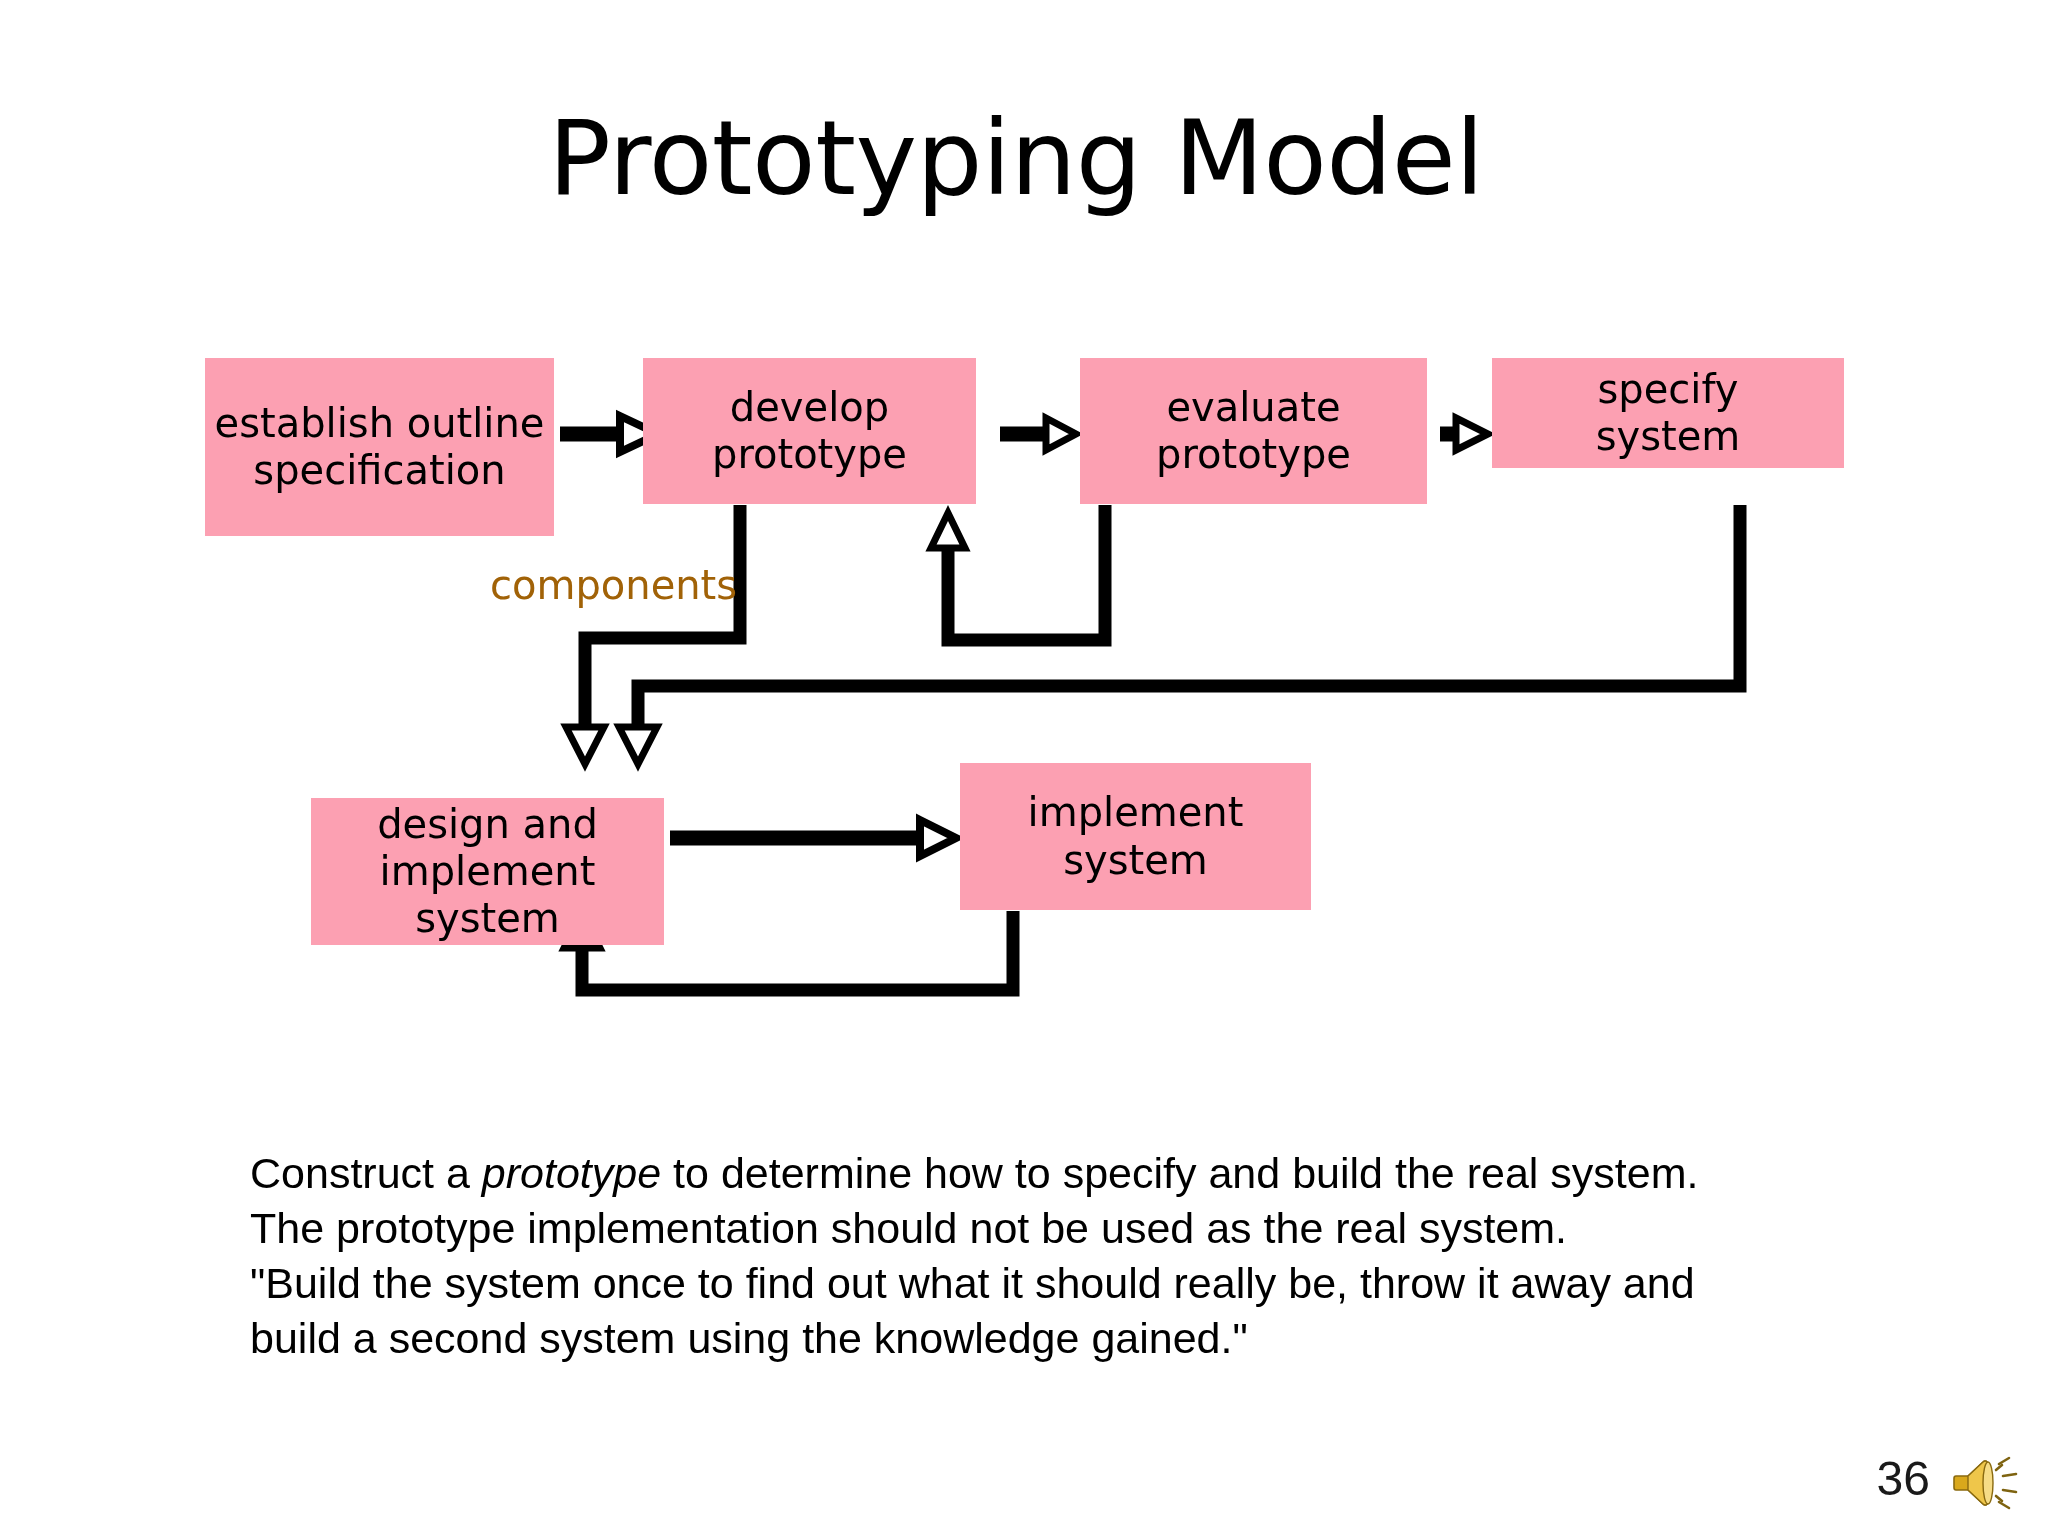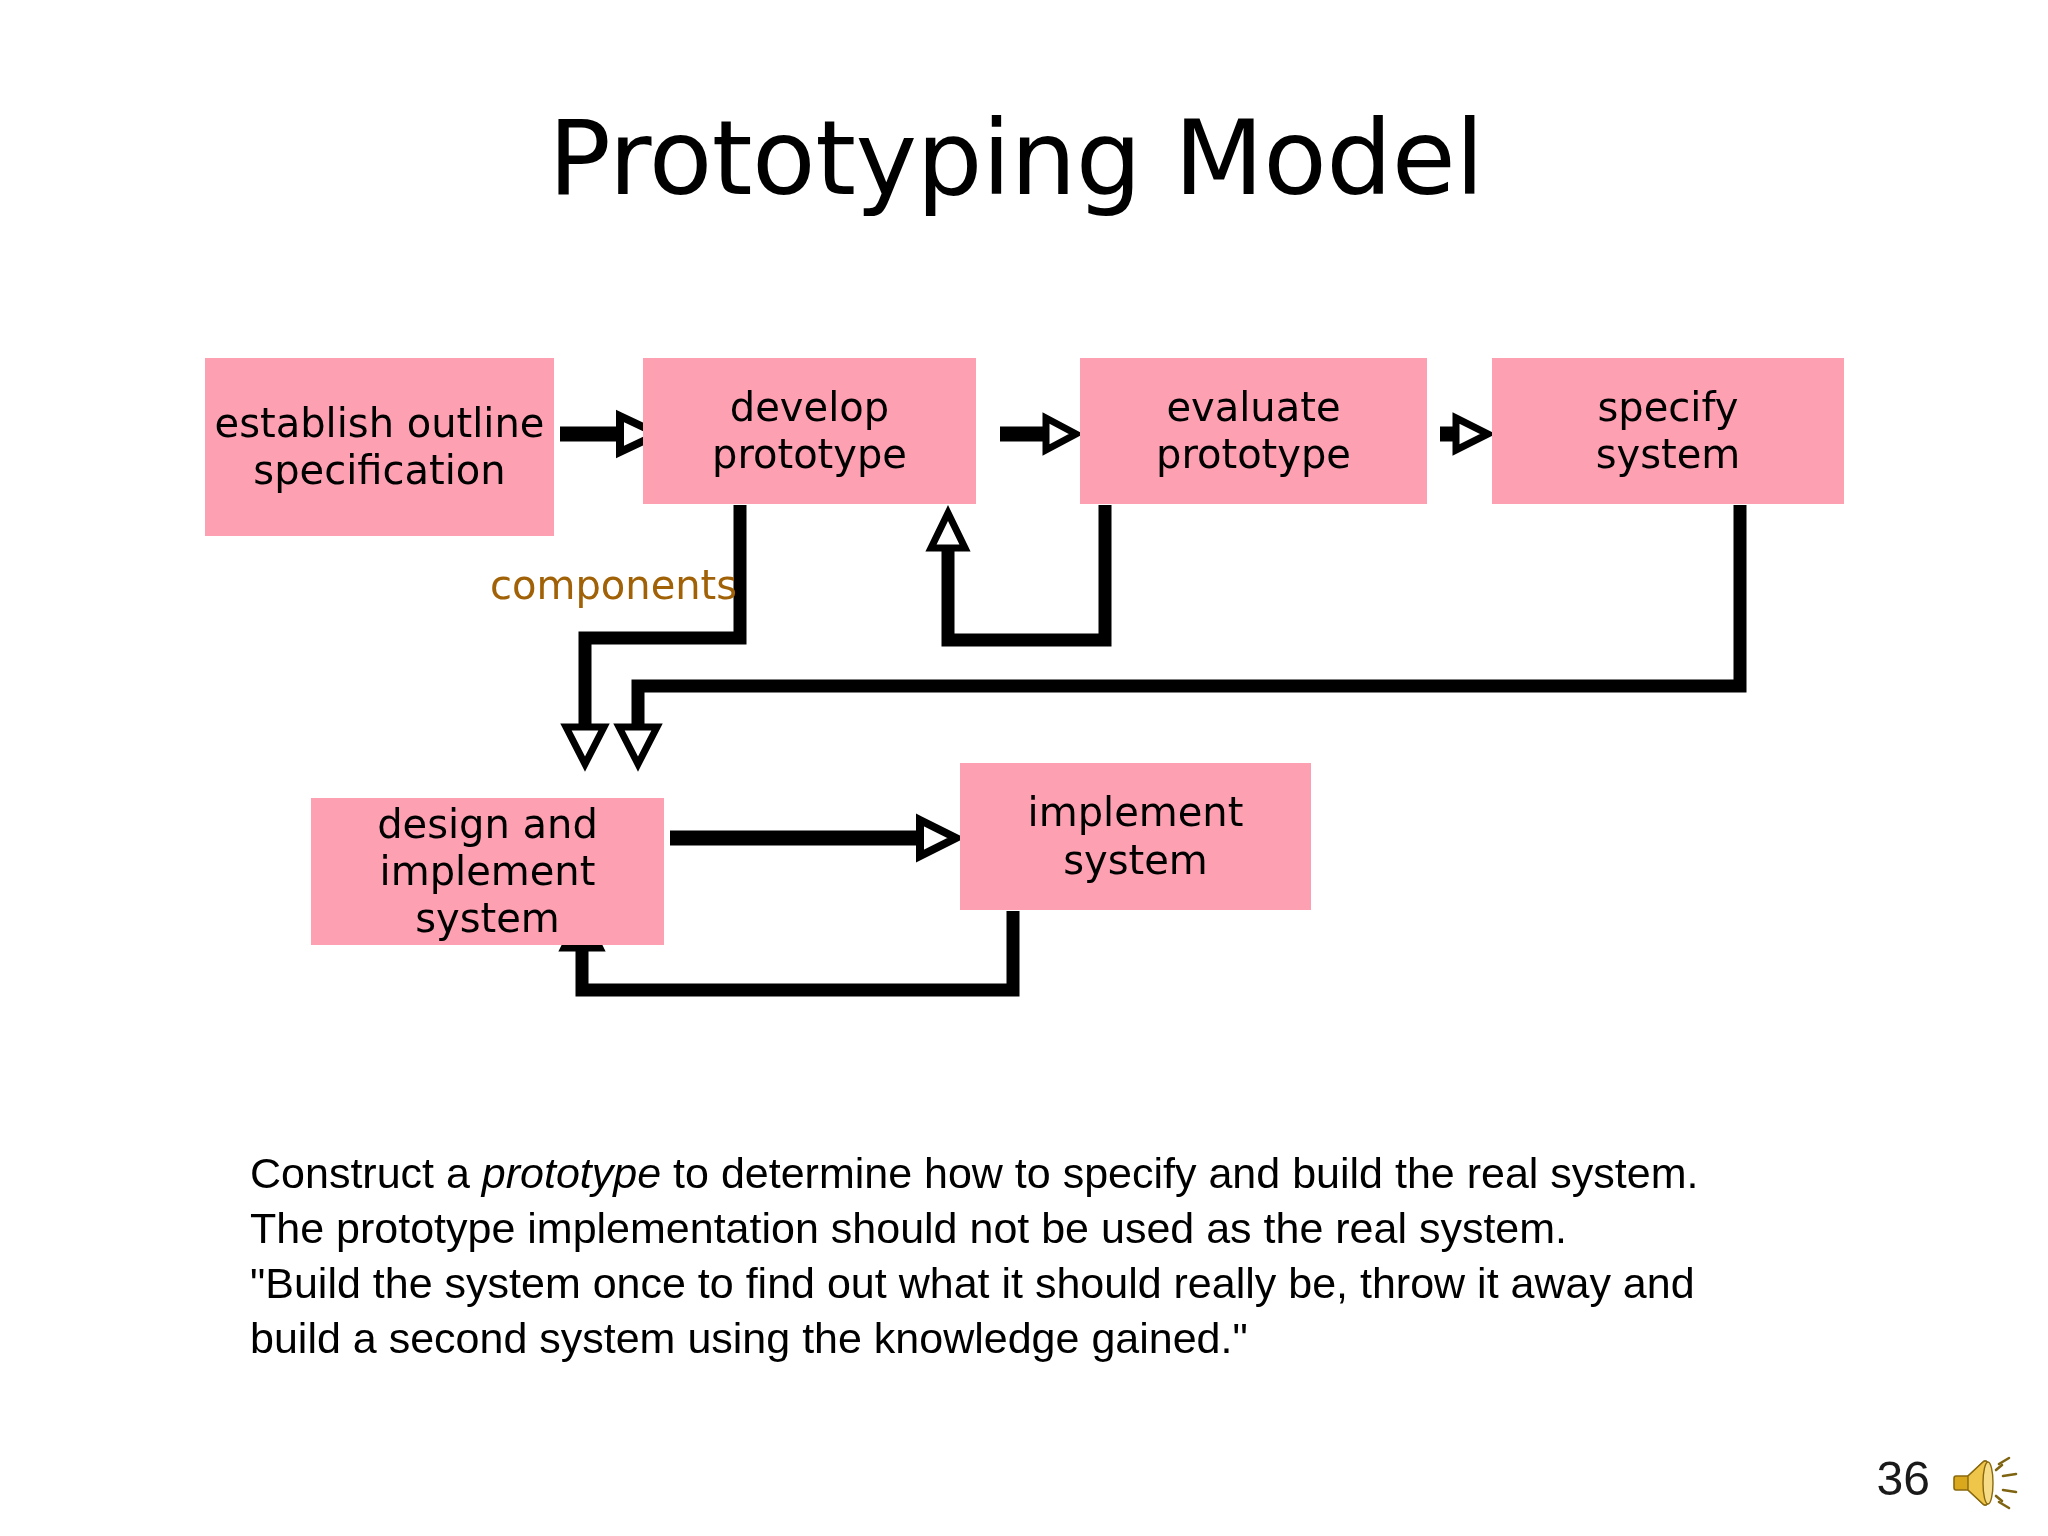--- a/index.html
+++ b/index.html
@@ -54,21 +54,21 @@
     font-size: 40px;
     line-height: 1.18;
     color: #000000;
     box-sizing: border-box;
     padding: 2px 6px;
     white-space: pre-line;
   }
   #box-establish  { left: 205px;  top: 358px; width: 349px; height: 178px; }
   #box-develop    { left: 643px;  top: 358px; width: 333px; height: 146px; }
   #box-evaluate   { left: 1080px; top: 358px; width: 347px; height: 146px; }
-  #box-specify    { left: 1492px; top: 358px; width: 352px; height: 146px; }
+  #box-specify    { left: 1492px; top: 358px; width: 352px; height: 110px; }
   #box-design     { left: 311px;  top: 798px; width: 353px; height: 147px; }
   #box-validate   { left: 960px;  top: 763px; width: 351px; height: 147px; }
 
   #components-label {
     position: absolute;
     left: 490px;
     top: 563px;
     font-family: "DejaVu Sans", sans-serif;
     font-size: 40px;
     line-height: 1.1;

